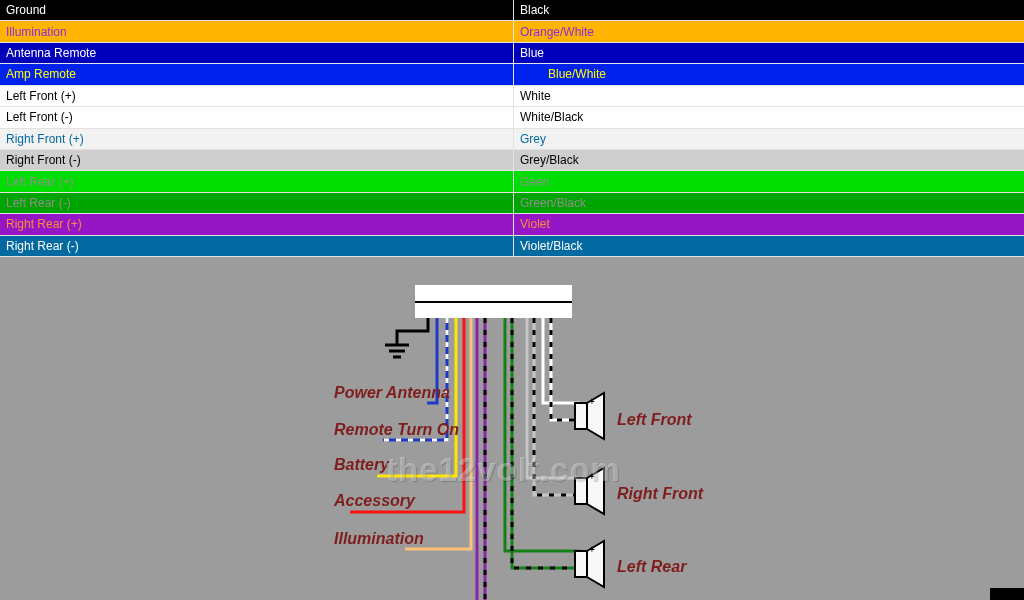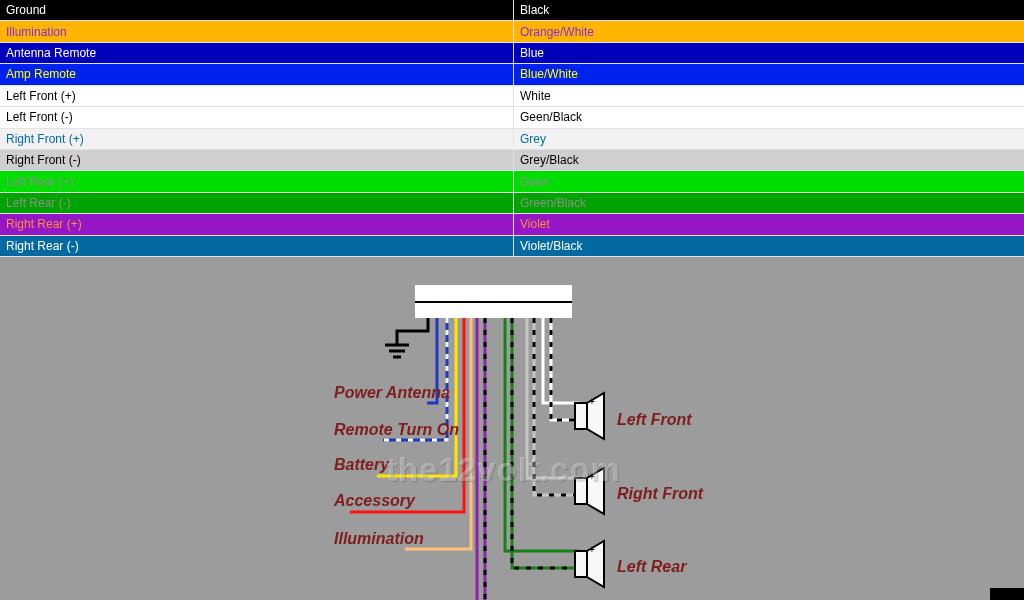--- a/index.html
+++ b/index.html
@@ -40,31 +40,31 @@
       <div class="cell-wire">Black</div>
     </div>
     <div class="wire-row" style="background: rgb(255, 180, 0); color: rgb(138, 43, 226);">
       <div class="cell-fn">Illumination</div>
       <div class="cell-wire">Orange/White</div>
     </div>
     <div class="wire-row" style="background: rgb(0, 0, 187); color: rgb(255, 255, 255);">
       <div class="cell-fn">Antenna Remote</div>
       <div class="cell-wire">Blue</div>
     </div>
-    <div class="wire-row" style="background: rgb(0, 34, 238); color: rgb(255, 255, 0);">
+    <div class="wire-row" style="background: rgb(0, 34, 238); color: rgb(255, 255, 0); gap: 28px;">
       <div class="cell-fn">Amp Remote</div>
       <div class="cell-wire">Blue/White</div>
     </div>
     <div class="wire-row" style="background: rgb(255, 255, 255); color: rgb(0, 0, 0);">
       <div class="cell-fn">Left Front (+)</div>
       <div class="cell-wire">White</div>
     </div>
     <div class="wire-row" style="background: rgb(255, 255, 255); color: rgb(0, 0, 0);">
       <div class="cell-fn">Left Front (-)</div>
-      <div class="cell-wire">Geen/Black</div>
+      <div class="cell-wire">White/Black</div>
     </div>
     <div class="wire-row" style="background: rgb(242, 242, 242); color: #0369a1;">
       <div class="cell-fn">Right Front (+)</div>
       <div class="cell-wire">Grey</div>
     </div>
     <div class="wire-row" style="background: rgb(207, 207, 207); color: rgb(0, 0, 0); text-align: right;">
       <div class="cell-fn">Right Front (-)</div>
       <div class="cell-wire">Grey/Black</div>
     </div>
     <div class="wire-row" style="background: rgb(0, 221, 0); color: rgb(143, 143, 143);">

